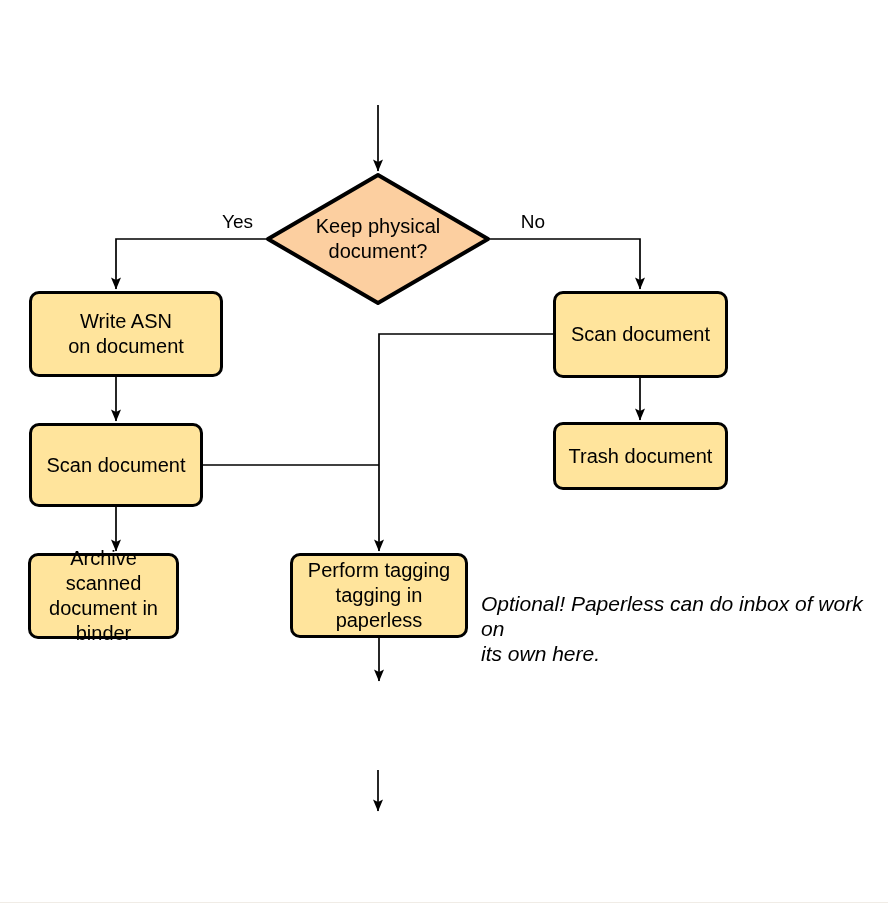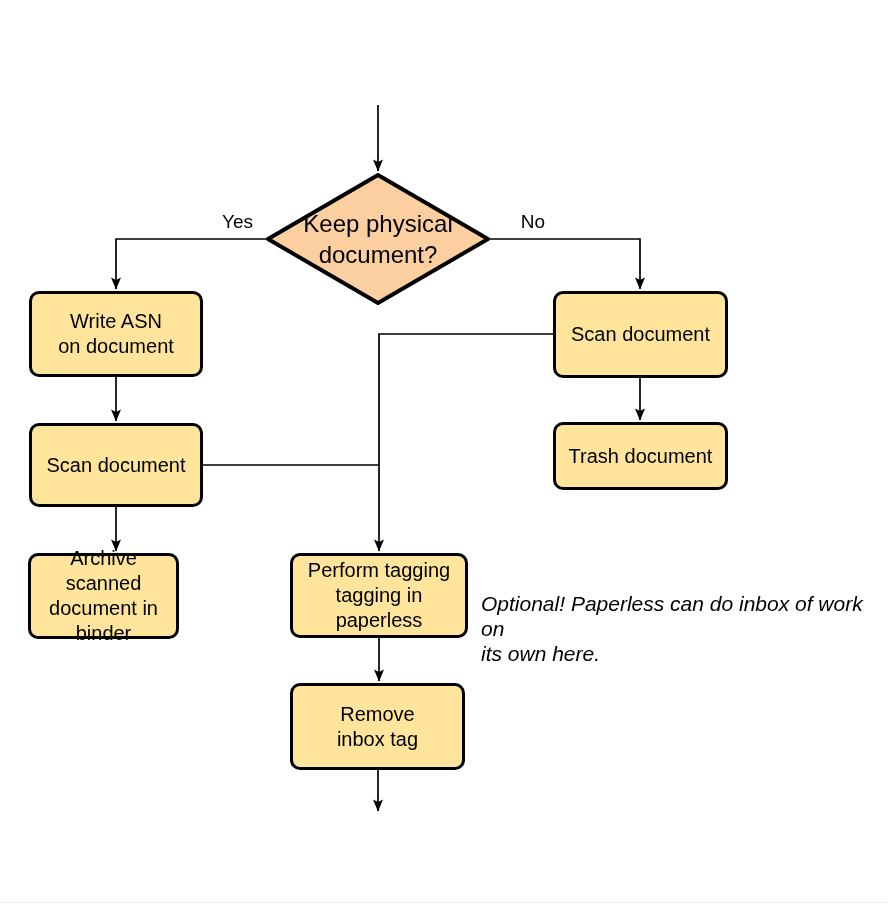--- a/index.html
+++ b/index.html
@@ -64,22 +64,22 @@
   }
   .process {
     background: var(--process_fill);
   }
   .decision-label {
     position: absolute;
     display: flex;
     align-items: center;
     justify-content: center;
     text-align: center;
-    font-size: 24px;
-    line-height: 31px;
+    font-size: 20px;
+    line-height: 25px;
     white-space: pre-line;
   }
   .edge-label {
     position: absolute;
     width: 50px;
     text-align: right;
     font-size: 19px;
     line-height: 22px;
   }
   .note {
@@ -122,21 +122,21 @@
   </svg>
 
 
   <div class="decision-label" style="left:276px; top:211px; width:204px; height:56px;">Keep physical
 document?</div>
 
   <div class="edge-label" style="left:203px; top:211px;">Yes</div>
 
   <div class="edge-label" style="left:495px; top:211px;">No</div>
 
-  <div class="node process" style="left:29px; top:291px; width:174px; height:86px;">
+  <div class="node process" style="left:29px; top:291px; width:194px; height:86px;">
     <span>Write ASN
 on document</span>
   </div>
 
   <div class="node process" style="left:29px; top:423px; width:174px; height:84px;">
     <span>Scan document</span>
   </div>
 
   <div class="node process" style="left:28px; top:553px; width:151px; height:86px;">
     <span>Archive scanned
@@ -154,21 +154,17 @@
 
   <div class="node process" style="left:290px; top:553px; width:178px; height:85px;">
     <span>Perform tagging
 tagging in
 paperless</span>
   </div>
 
   <div class="note" style="left:481px; top:591px; width:406px;">Optional! Paperless can do inbox of work on
 its own here.</div>
 
-  <div class="node process" style="left:290px; top:683px; width:175px; height:87px;">
-    <span>Remove
-inbox tag</span>
-  </div>
 
 
   <div class="bottom-rule"></div>
 
 </div>
 
 </body></html>

